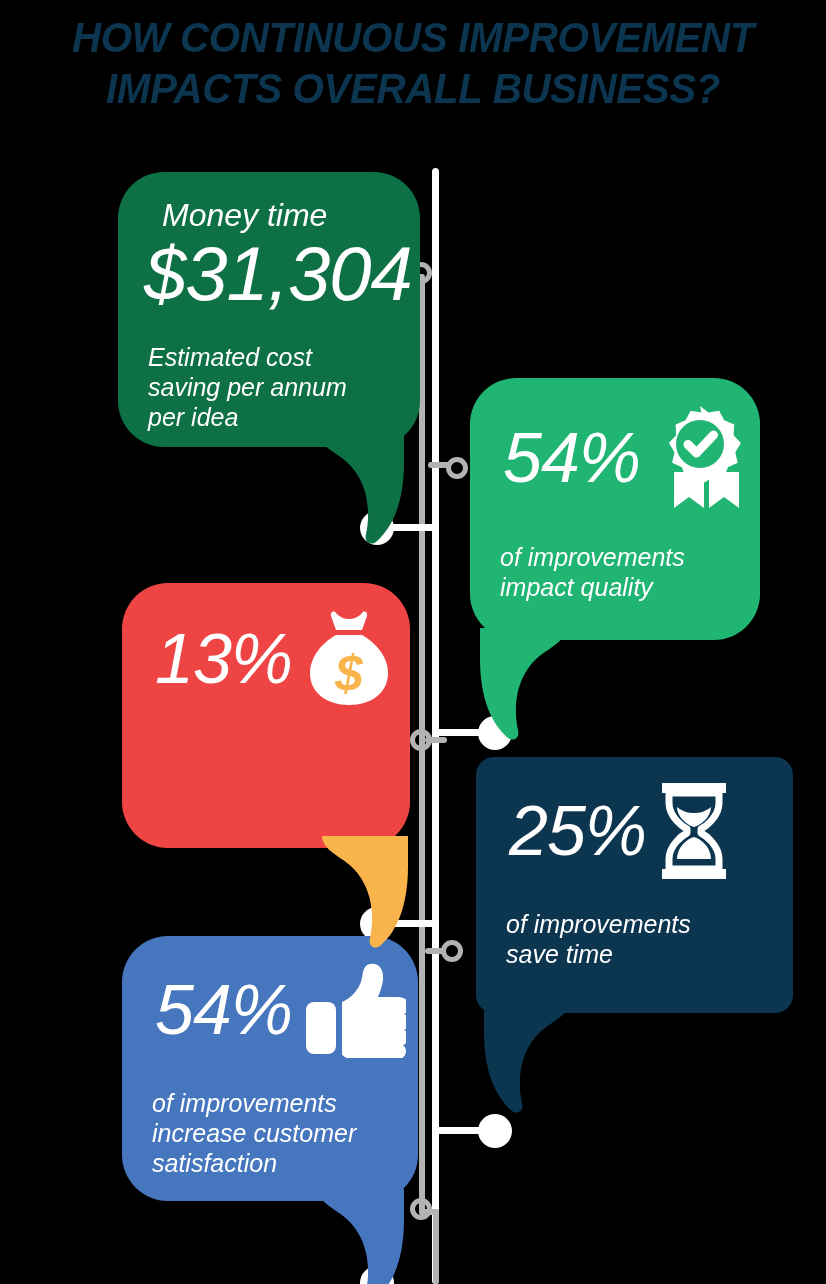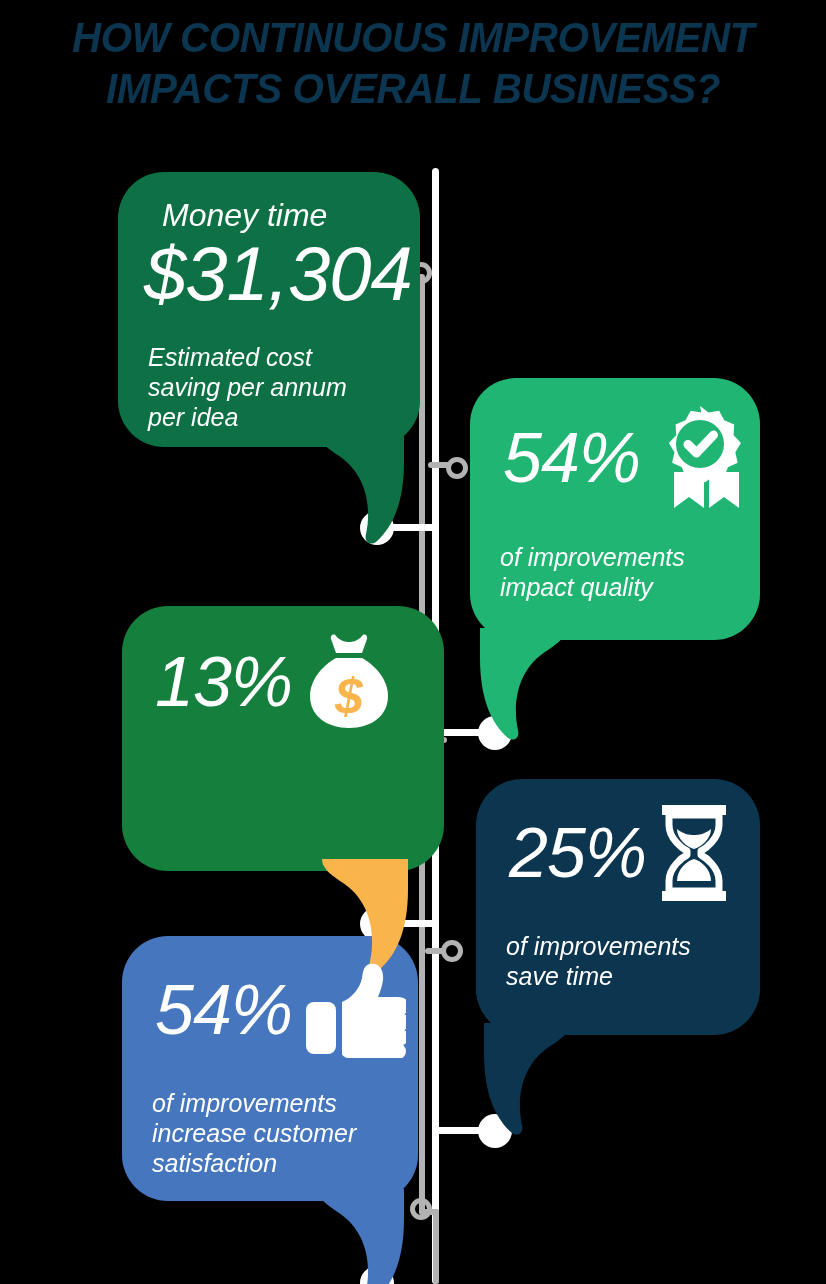--- a/index.html
+++ b/index.html
@@ -137,28 +137,29 @@
   }
   #bubble-money .tail { left: 200px; top: 260px; }
 
   #bubble-quality {
     left: 470px; top: 378px; width: 290px; height: 262px;
     background: #21B573;
   }
   #bubble-quality .tail { left: 10px; top: 250px; }
 
   #bubble-ideas {
-    left: 122px; top: 606px; width: 322px; height: 265px;
-    background: #15803d;
+    left: 122px; top: 583px; width: 288px; height: 265px;
+    background: #ef4444;
   }
   #bubble-ideas .tail { left: 200px; top: 253px; }
 
   #bubble-time {
-    left: 476px; top: 779px; width: 284px; height: 256px;
+    left: 476px; top: 757px; width: 317px; height: 256px;
     background: #0C3550;
+    border-radius: 18px;
   }
   #bubble-time .tail { left: 8px; top: 244px; }
 
   #bubble-satisfaction {
     left: 122px; top: 936px; width: 296px; height: 265px;
     background: #4576BE;
   }
   #bubble-satisfaction .tail { left: 196px; top: 253px; }
 </style>
 </head>

